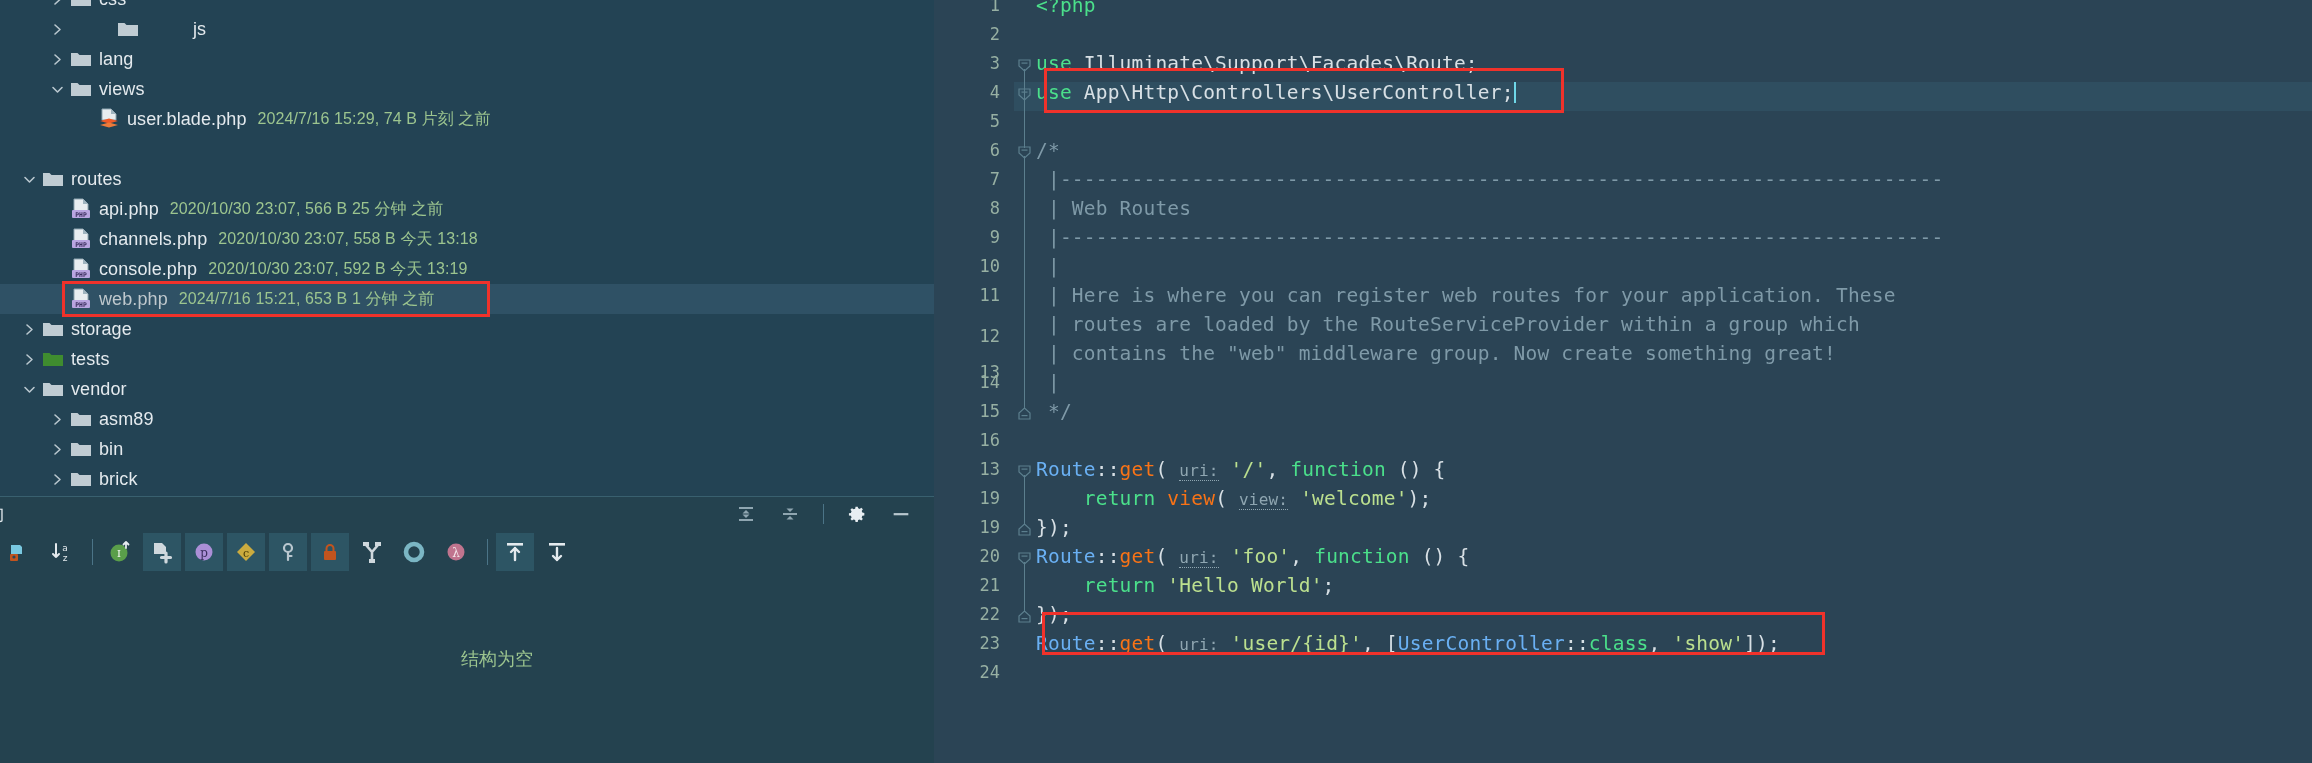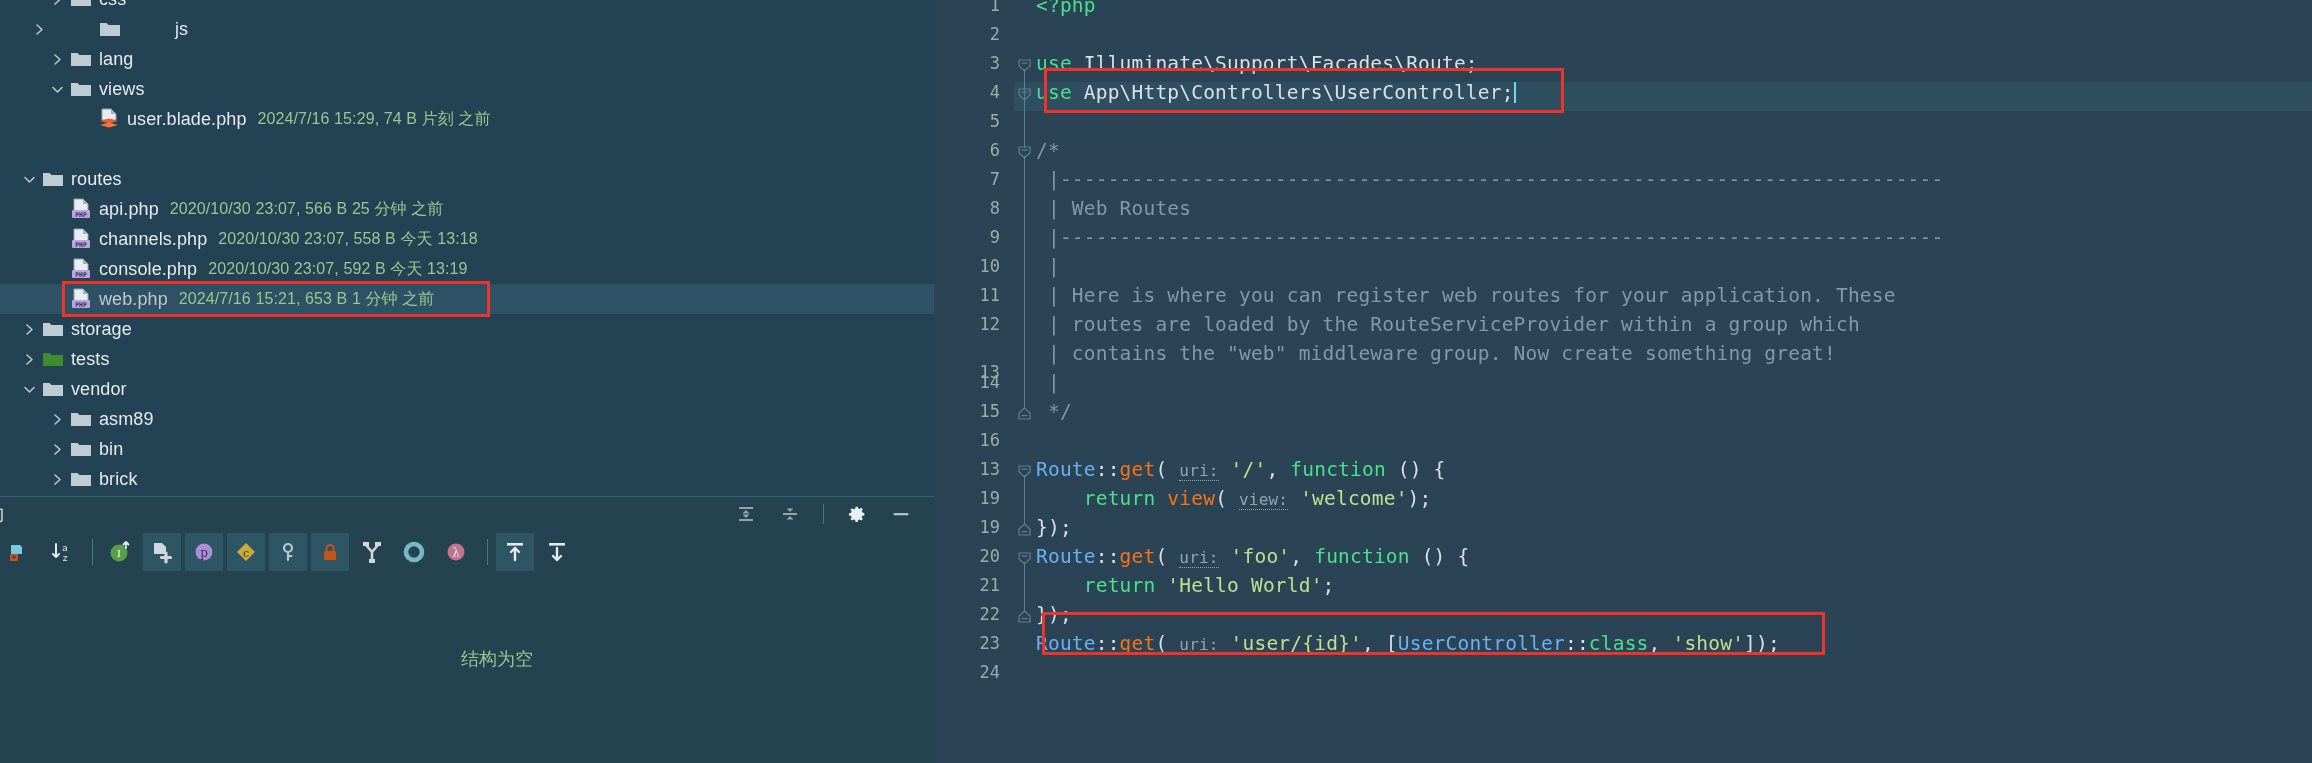--- a/index.html
+++ b/index.html
@@ -192,21 +192,21 @@
               <path d="M4 2 L9 6.5 L4 11" fill="none" stroke="#b9c7cf" stroke-width="1.6" stroke-linecap="round" stroke-linejoin="round"></path>
             </svg>
           </span>
           <span class="ico">
             <svg width="22" height="18" viewBox="0 0 22 18">
               <path d="M1 3 h6.5 l2 2 H21 v11 H1 Z" fill="#c0ccd3"></path>
             </svg>
           </span>
           <span class="label">css</span>
         </div>
-        <div class="row" style="top: 14px; padding-left: 28px; position: absolute; left: 0px; right: 0px; gap: 47px;">
+        <div class="row" style="top: 14px; padding-left: 46px; position: absolute; left: 0px; right: 0px; gap: 47px;">
           <span class="arrow">
             <svg width="13" height="13" viewBox="0 0 13 13">
               <path d="M4 2 L9 6.5 L4 11" fill="none" stroke="#b9c7cf" stroke-width="1.6" stroke-linecap="round" stroke-linejoin="round"></path>
             </svg>
           </span>
           <span class="ico">
             <svg width="22" height="18" viewBox="0 0 22 18">
               <path d="M1 3 h6.5 l2 2 H21 v11 H1 Z" fill="#c0ccd3"></path>
             </svg>
           </span>
@@ -536,21 +536,21 @@
         <div class="gline" style="top: 24px;">2</div>
         <div class="gline" style="top: 53px;">3</div>
         <div class="gline" style="top: 82px;">4</div>
         <div class="gline" style="top: 111px;">5</div>
         <div class="gline" style="top: 140px;">6</div>
         <div class="gline" style="top: 169px;">7</div>
         <div class="gline" style="top: 198px;">8</div>
         <div class="gline" style="top: 227px;">9</div>
         <div class="gline" style="top: 256px;">10</div>
         <div class="gline" style="top: 285px;">11</div>
-        <div class="gline" style="top: 314px; text-align: right;">12</div>
+        <div class="gline" style="top: 326px; text-align: right;">12</div>
         <div class="gline" style="top: 362px;">13</div>
         <div class="gline" style="top: 372px;">14</div>
         <div class="gline" style="top: 401px;">15</div>
         <div class="gline" style="top: 430px;">16</div>
         <div class="gline" style="top: 459px;">13</div>
         <div class="gline" style="top: 488px;">19</div>
         <div class="gline" style="top: 517px;">19</div>
         <div class="gline" style="top: 546px;">20</div>
         <div class="gline" style="top: 575px;">21</div>
         <div class="gline" style="top: 604px;">22</div>

